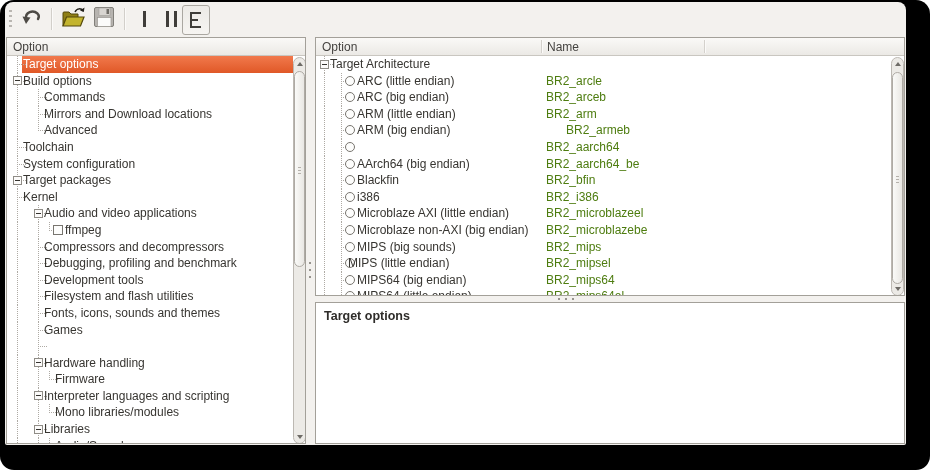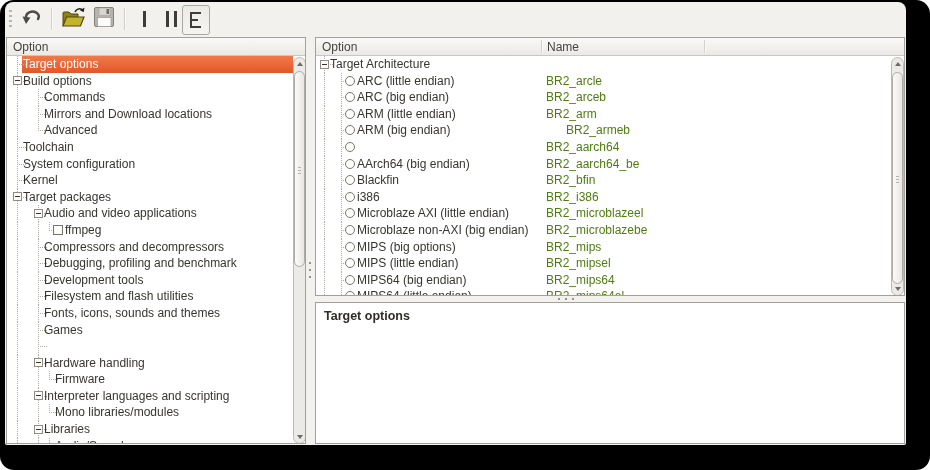--- a/index.html
+++ b/index.html
@@ -188,30 +188,30 @@
         <div class="row">
           <i class="vtop" style="left: 10px;"></i>
           <i class="vbot" style="left: 10px;"></i>
           <i class="hdash" style="left: 10px;"></i>
           <span class="rlabel" style="left: 16px;">System configuration</span>
         </div>
         <div class="row">
           <i class="vtop" style="left: 10px;"></i>
           <i class="vbot" style="left: 10px;"></i>
           <i class="hdash" style="left: 10px;"></i>
-          <span class="rlabel" style="left: 16px;">Kernel</span>
+          <span class="expander" style="left: 6px;">
+            <i></i>
+          </span>
+          <span class="rlabel" style="left: 16px;">Target packages</span>
         </div>
         <div class="row">
           <i class="vtop" style="left: 10px;"></i>
           <i class="vbot" style="left: 10px;"></i>
           <i class="hdash" style="left: 10px;"></i>
-          <span class="expander" style="left: 6px;">
-            <i></i>
-          </span>
-          <span class="rlabel" style="left: 16px;">Target packages</span>
+          <span class="rlabel" style="left: 16px;">Kernel</span>
         </div>
         <div class="row">
           <i class="vguide" style="left: 10px;"></i>
           <i class="vtop" style="left: 31px;"></i>
           <i class="vbot" style="left: 31px;"></i>
           <i class="hdash" style="left: 31px;"></i>
           <span class="expander" style="left: 27px;">
             <i></i>
           </span>
           <span class="rlabel" style="left: 37px;">Audio and video applications</span>
@@ -449,30 +449,30 @@
           <span class="radio" style="left: 29px;"></span>
           <span class="rlabel" style="left: 41px;">Microblaze non-AXI (big endian)</span>
           <span class="rname" style="left: 230px;">BR2_microblazebe</span>
         </div>
         <div class="row">
           <i class="vguide" style="left: 8px;"></i>
           <i class="vtop" style="left: 25px;"></i>
           <i class="vbot" style="left: 25px;"></i>
           <i class="hdash" style="left: 25px;"></i>
           <span class="radio" style="left: 29px;"></span>
-          <span class="rlabel" style="left: 41px;">MIPS (big options)</span>
+          <span class="rlabel" style="left: 41px;">MIPS (big sounds)</span>
           <span class="rname" style="left: 230px;">BR2_mips</span>
         </div>
         <div class="row">
           <i class="vguide" style="left: 8px;"></i>
           <i class="vtop" style="left: 25px;"></i>
           <i class="vbot" style="left: 25px;"></i>
           <i class="hdash" style="left: 25px;"></i>
           <span class="radio" style="left: 29px;"></span>
-          <span class="rlabel" style="left: 41px;">MIPS (little endian)</span>
+          <span class="rlabel" style="left: 32px;">MIPS (little endian)</span>
           <span class="rname" style="left: 230px;">BR2_mipsel</span>
         </div>
         <div class="row">
           <i class="vguide" style="left: 8px;"></i>
           <i class="vtop" style="left: 25px;"></i>
           <i class="vbot" style="left: 25px;"></i>
           <i class="hdash" style="left: 25px;"></i>
           <span class="radio" style="left: 29px;"></span>
           <span class="rlabel" style="left: 41px;">MIPS64 (big endian)</span>
           <span class="rname" style="left: 230px;">BR2_mips64</span>

